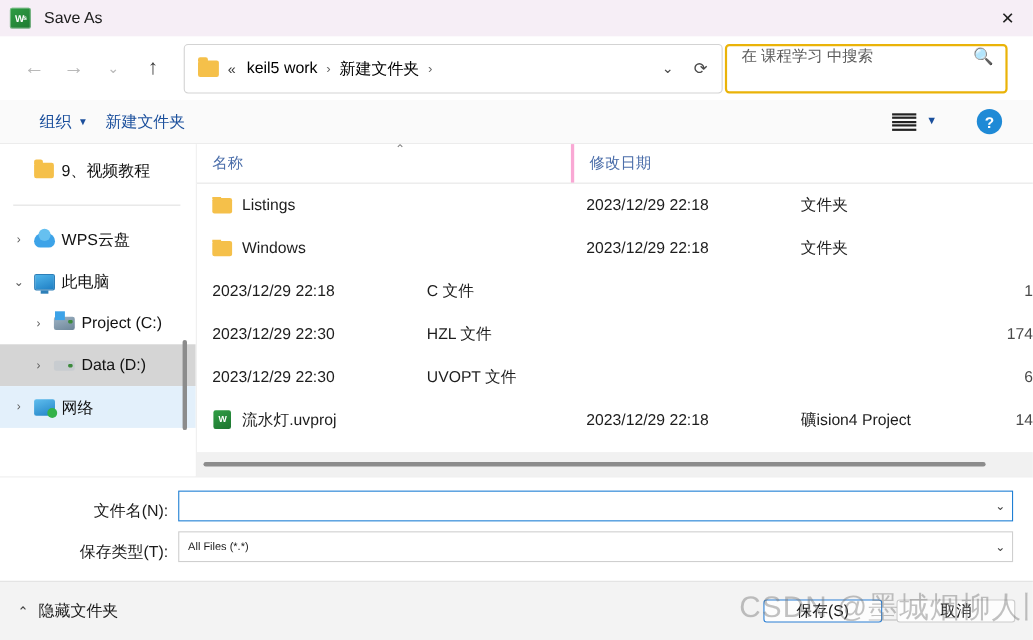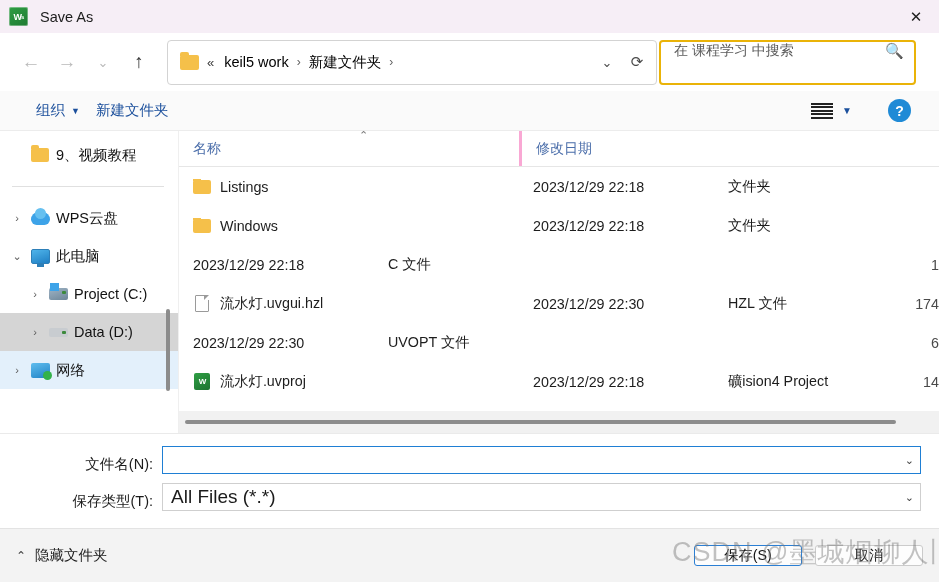--- a/index.html
+++ b/index.html
@@ -409,21 +409,21 @@
     border: 1px solid #cfcfcf;
     background: #ffffff;
     display: flex;
     align-items: center;
     padding: 0 6px 0 8px;
     margin-right: 8px;
   }
   .combo.focused { border: 1.6px solid #1f7fd4; }
   .combo-value {
     flex: 1 1 auto;
-    font-size: 19px;
+    font-size: 10px;
     color: #1b1b1b;
     white-space: nowrap;
     overflow: hidden;
   }
   .combo-caret { font-size: 11px; color: #444; padding-left: 6px; }
 
   
   .footer {
     flex: 0 0 auto;
     height: 54px;
@@ -622,26 +622,20 @@
           <div class="cell c-size"></div>
         </div>
 
         <div class="row">
           <div class="cell c-date">2023/12/29 22:18</div>
           <div class="cell c-type">C 文件</div>
           <div class="cell c-size">1</div>
         </div>
 
         <div class="row">
-          <div class="cell c-name">
-            <span class="f-ico">
-                <span class="ico-file"></span>
-              </span>
-            <span>流水灯.uvgui.hzl</span>
-          </div>
           <div class="cell c-date">2023/12/29 22:30</div>
           <div class="cell c-type">HZL 文件</div>
           <div class="cell c-size">174</div>
         </div>
 
         <div class="row">
           <div class="cell c-date">2023/12/29 22:30</div>
           <div class="cell c-type">UVOPT 文件</div>
           <div class="cell c-size">6</div>
         </div>

